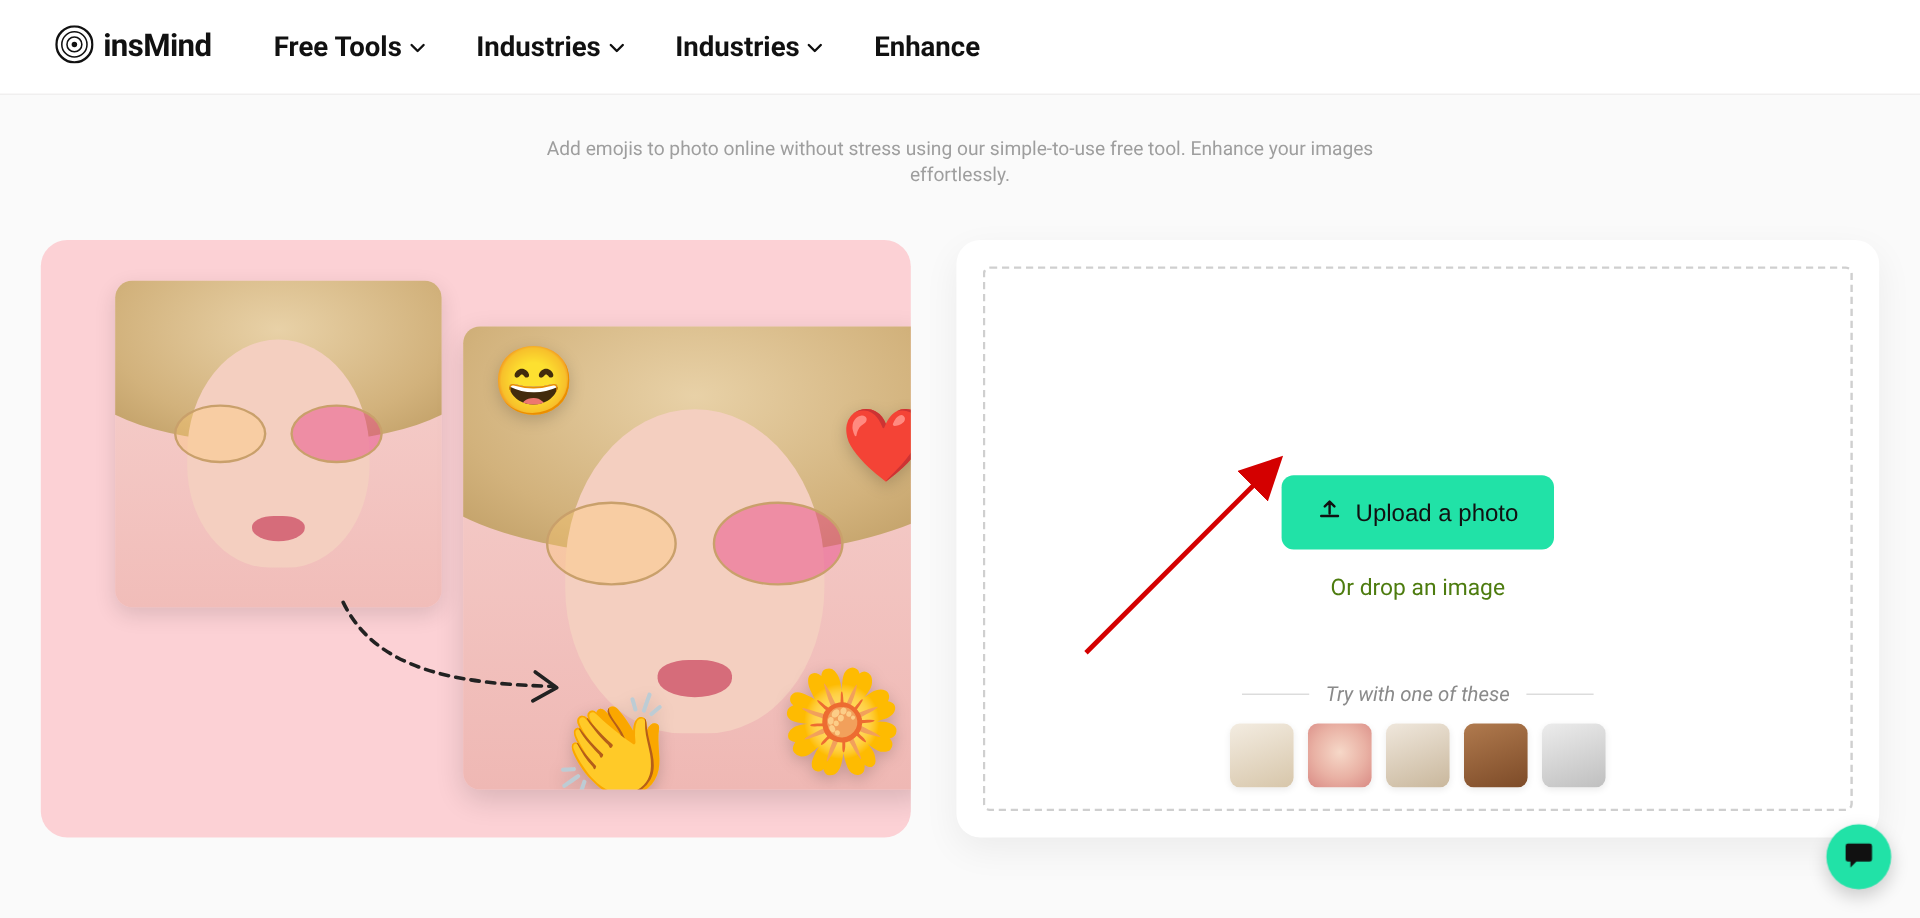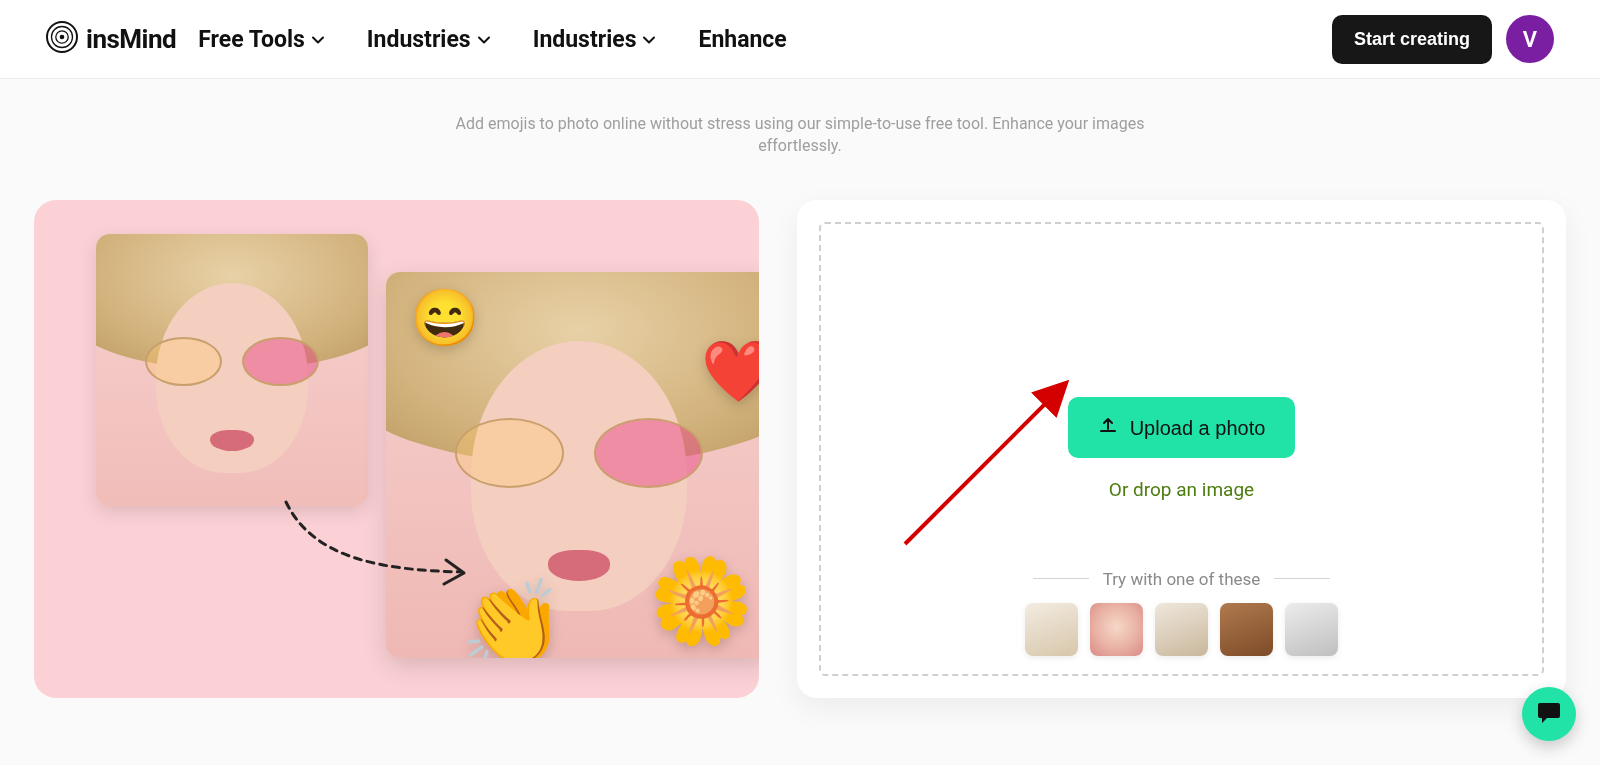--- a/index.html
+++ b/index.html
@@ -14,21 +14,21 @@
     
     .header {
       display: flex;
       align-items: center;
       justify-content: space-between;
       padding: 0 46px;
       height: 79px;
       background: #fff;
       border-bottom: 1px solid #edebeb;
     }
-    .header-left { display:flex; align-items:center; gap: 22px; }
+    .header-left { display:flex; align-items:center; gap: 52px; }
     .logo { display:flex; align-items:center; gap: 8px; cursor:pointer; }
     .logo-text { font-size: 26px; font-weight: 700; letter-spacing: -0.5px; color:#111; }
     .nav { display:flex; align-items:center; gap: 42px; }
     .nav-item { display:flex; align-items:center; gap:6px; font-size:23px; font-weight:700; color:#111; cursor:pointer; }
     .chevron-small { width:14px; height:14px; }
     .header-right { display:flex; align-items:center; gap: 14px; }
     .cta-button {
       background:#171717; color:#fff; border:none;
       padding: 14px 22px; border-radius:10px; font-size:18px; font-weight:600; cursor:pointer;
     }
@@ -133,21 +133,21 @@
 
     .annotation-arrow {
       position:absolute; left:76px; top:148px; width:180px; height:180px;
       pointer-events:none;
     }
 
     .try-row {
       position:absolute; bottom: 18px; left:0; right:0;
       display:flex; flex-direction:column; align-items:center; gap:14px;
     }
-    .try-label-row { display:flex; align-items:center; gap:14px; color:#8a8a8a; font-size:17px; }
+    .try-label-row { display:flex; align-items:center; gap:14px; color:#8a8a8a; font-size:17px;font-style:italic; }
     .try-label-row .line { width:56px; height:1px; background:#d4d4d4; }
     .thumbs { display:flex; gap:12px; }
     .thumb {
       width:53px; height:53px; border-radius:8px; overflow:hidden;
       background:#eee; cursor:pointer; position:relative;
       box-shadow: 0 2px 6px rgba(0,0,0,0.08);
     }
     .thumb-cosmetics { background: linear-gradient(160deg,#f3ece1 0%, #d7c6aa 100%); }
     .thumb-portrait  { background: radial-gradient(circle at 50% 45%, #f6d8c8 0%, #e9b1a4 55%, #d98a84 100%); }
     .thumb-bag       { background: linear-gradient(160deg,#efe7dc 0%, #c9b79c 100%); }
@@ -204,24 +204,20 @@
               <path d="M2 4.5 L7 9.5 L12 4.5" fill="none" stroke="#111" stroke-width="2" stroke-linecap="round" stroke-linejoin="round"></path>
             </svg>
         </span>
       </div>
       <div class="nav-item">
         <span>Enhance</span>
       </div>
     </nav>
   </div>
 
-  <div class="header-right">
-    <button class="cta-button">Start creating</button>
-    <div class="avatar">V</div>
-  </div>
 </header>
 
 <p class="tagline">Add emojis to photo online without stress using our simple-to-use free tool. Enhance your images effortlessly.</p>
 
 <div class="main">
 
   <div class="demo-card">
     <div class="demo-small-wrap">
       <div class="face">
         <div class="hair"></div>

